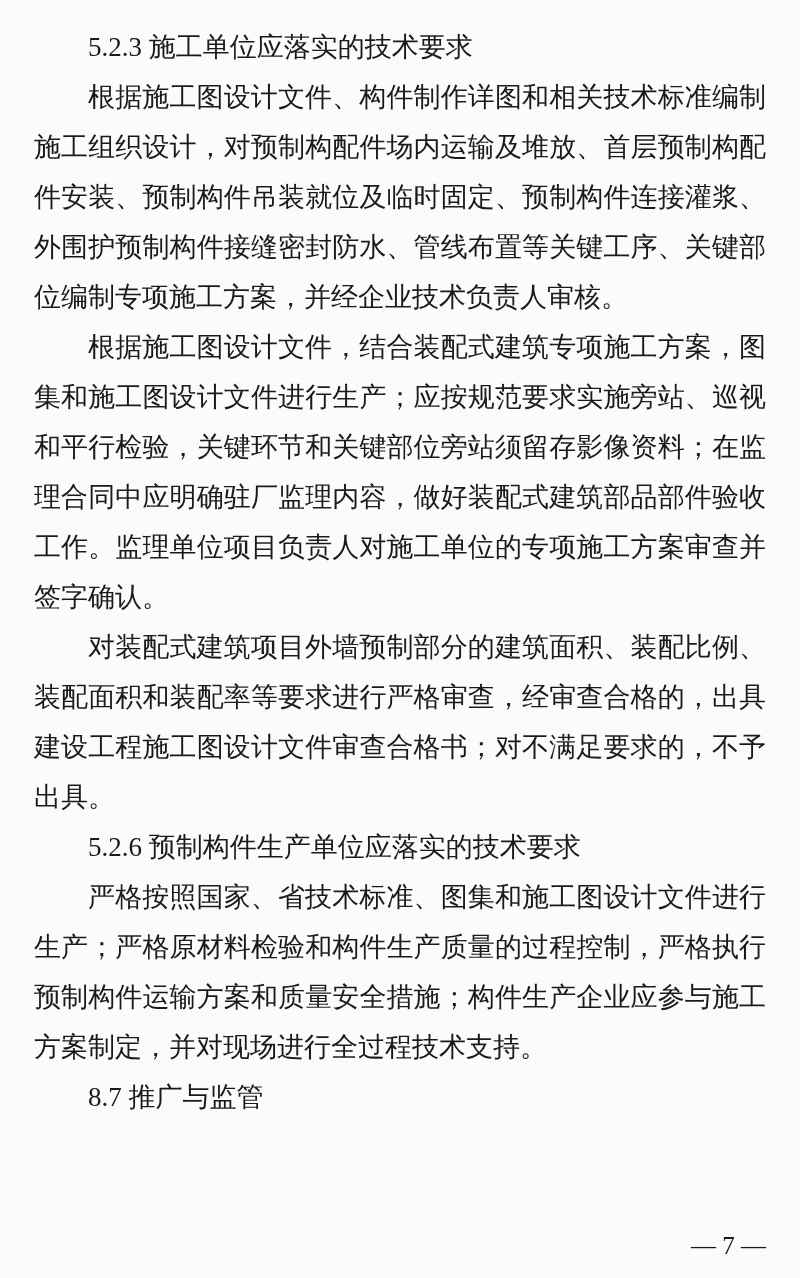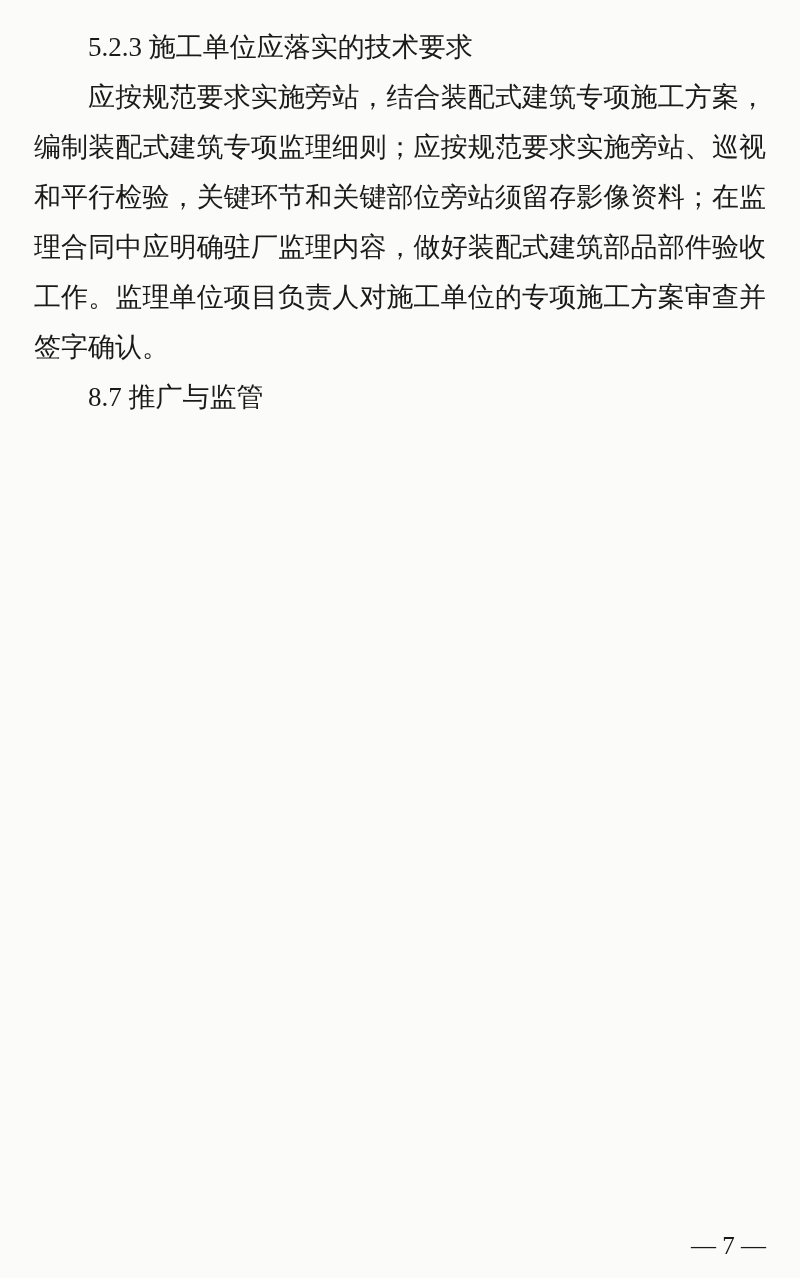--- a/index.html
+++ b/index.html
@@ -44,19 +44,23 @@
     line-height: 36px;
     color: #1a1a1a;
   }
 </style>
 </head>
 <body>
 
 <main class="page">
   <div class="text-col">
     <h2 class="heading">5.2.3 施工单位应落实的技术要求</h2>
-    <p class="para">应按规范要求实施旁站，结合装配式建筑专项施工方案，编制装配式建筑专项监理细则；应按规范要求实施旁站、巡视和平行检验，关键环节和关键部位旁站须留存影像资料；在监理合同中应明确驻厂监理内容，做好装配式建筑部品部件验收工作。监理单位项目负责人对施工单位的专项施工方案审查并签字确认。</p>
+    <p class="para">根据施工图设计文件、构件制作详图和相关技术标准编制施工组织设计，对预制构配件场内运输及堆放、首层预制构配件安装、预制构件吊装就位及临时固定、预制构件连接灌浆、外围护预制构件接缝密封防水、管线布置等关键工序、关键部位编制专项施工方案，并经企业技术负责人审核。</p>
+    <p class="para">根据施工图设计文件，结合装配式建筑专项施工方案，图集和施工图设计文件进行生产；应按规范要求实施旁站、巡视和平行检验，关键环节和关键部位旁站须留存影像资料；在监理合同中应明确驻厂监理内容，做好装配式建筑部品部件验收工作。监理单位项目负责人对施工单位的专项施工方案审查并签字确认。</p>
+    <p class="para">对装配式建筑项目外墙预制部分的建筑面积、装配比例、装配面积和装配率等要求进行严格审查，经审查合格的，出具建设工程施工图设计文件审查合格书；对不满足要求的，不予出具。</p>
+    <h2 class="heading">5.2.6 预制构件生产单位应落实的技术要求</h2>
+    <p class="para">严格按照国家、省技术标准、图集和施工图设计文件进行生产；严格原材料检验和构件生产质量的过程控制，严格执行预制构件运输方案和质量安全措施；构件生产企业应参与施工方案制定，并对现场进行全过程技术支持。</p>
     <h2 class="heading">8.7 推广与监管</h2>
   </div>
   <div class="footer">
     <span>— 7 —</span>
   </div>
 </main>
 
 </body></html>

